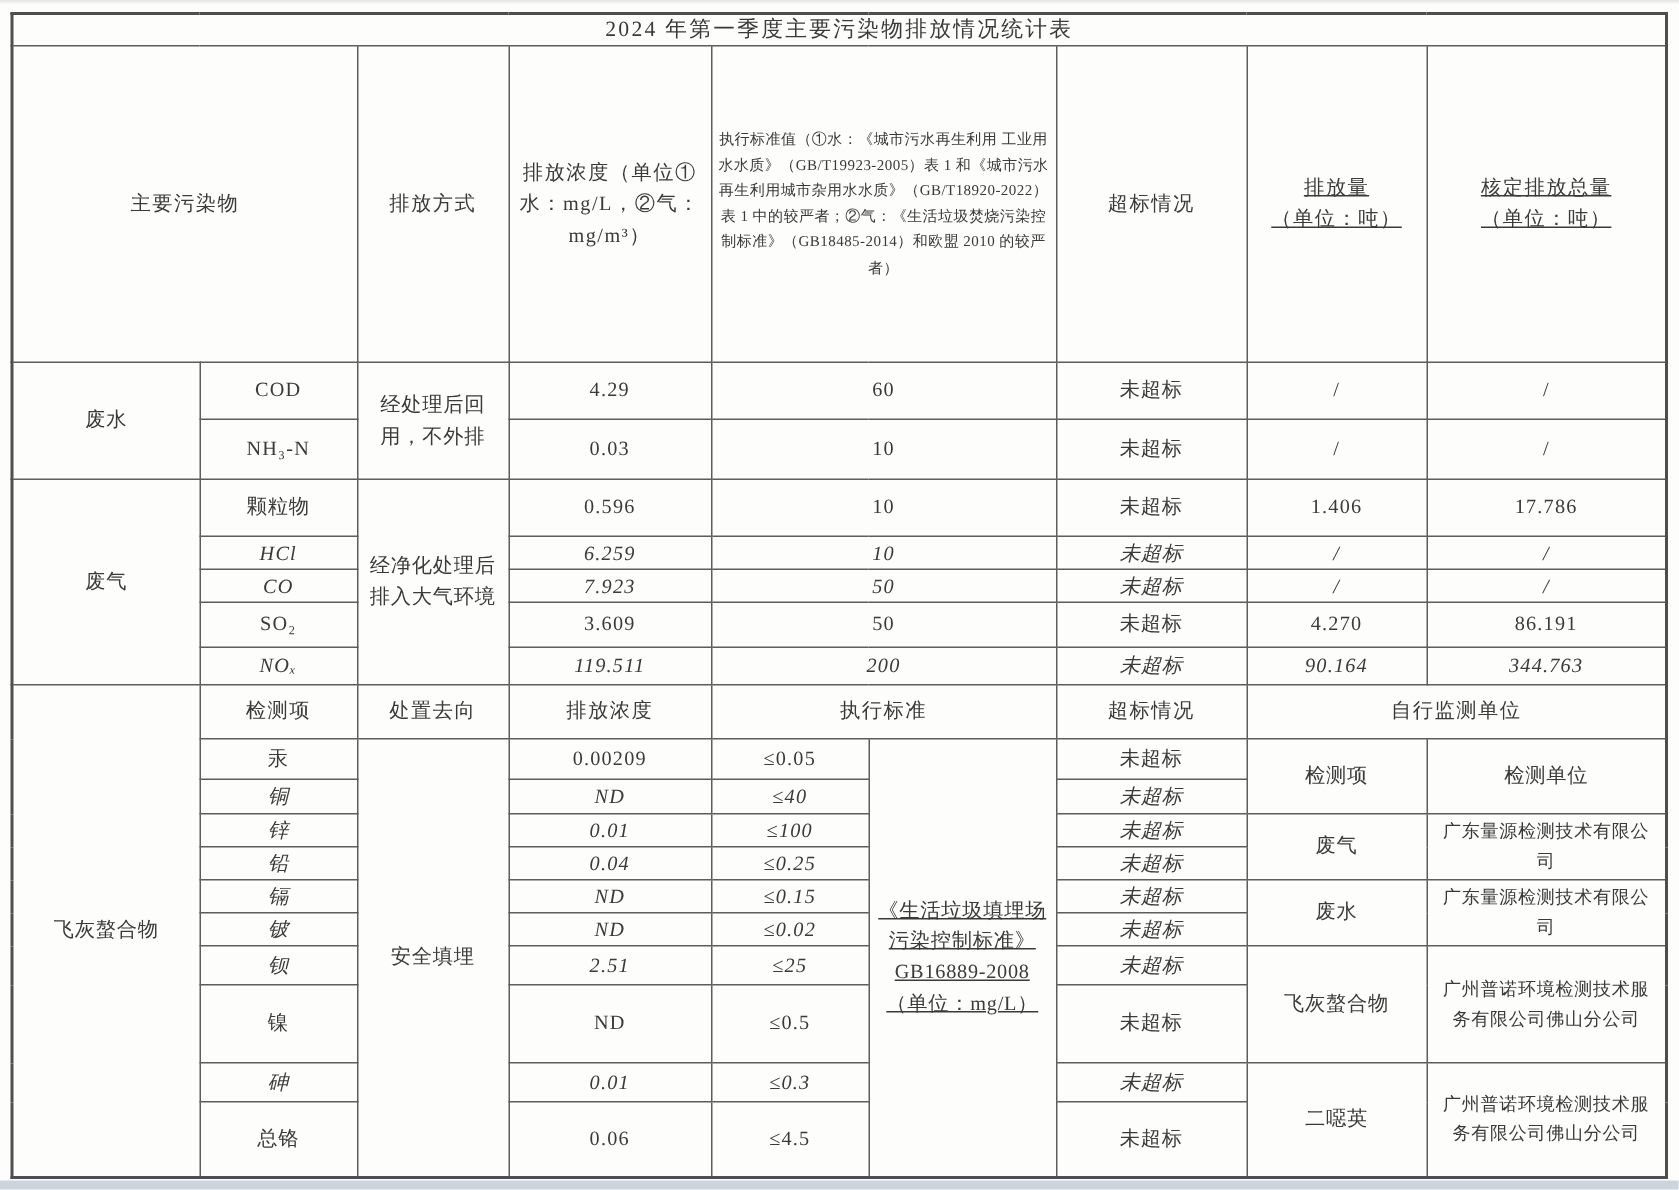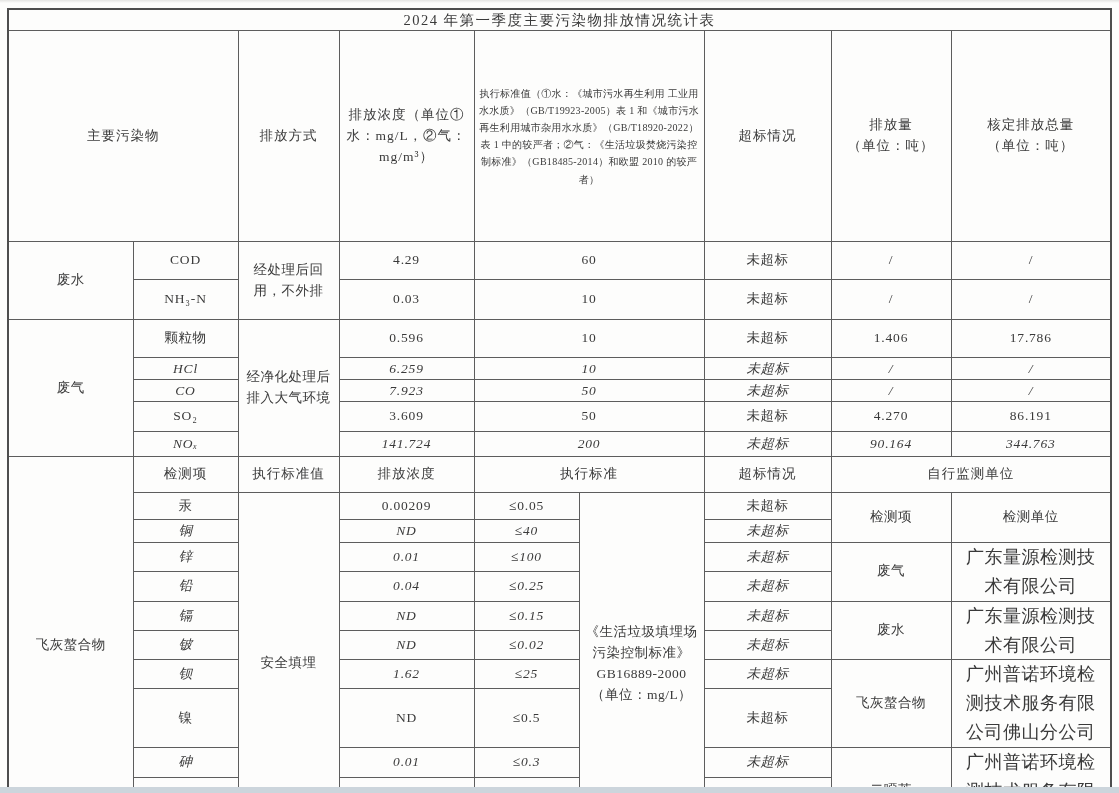--- a/index.html
+++ b/index.html
@@ -31,24 +31,24 @@
     color: #3a3a3a;
   }
   tr.title-row td {
     font-size: 14.5px;
     letter-spacing: 1.5px;
     padding: 1px 16px;
     line-height: 1.25;
   }
   td.hdr { letter-spacing: 1px; }
   td.std-long { font-size: 10px; line-height: 1.72; letter-spacing: 0.3px; padding: 0 4px; }
-  .preline { white-space: pre-line; }
+  .preline { white-space: pre-line; text-decoration: underline; }
   td.num { letter-spacing: 0.8px; }
   td.tight { line-height: 1.2; font-style: italic; }
-  td.company { font-size: 18px; line-height: 1.6; padding: 0 6px; margin-top: 36px; }
+  td.company { font-size: 12px; line-height: 1.6; padding: 0 6px; margin-top: 36px; }
   .scan-edge-bottom {
     position: absolute; left: 0; right: 0; bottom: 0; height: 6px;
     background: #ccd5dc;
   }
   .scan-shadow {
     position: absolute; top: 0; left: 0; right: 0; height: 3px;
     background: linear-gradient(#e4e4e2, rgba(255,255,255,0));
   }
 </style>
 </head>
@@ -140,44 +140,44 @@
       <td class="num">SO₂</td>
       <td class="num">3.609</td>
       <td colspan="2" class="num">50</td>
       <td>未超标</td>
       <td class="num">4.270</td>
       <td class="num">86.191</td>
     </tr>
 
     <tr style="height:25px">
       <td class="num tight">NOₓ</td>
-      <td class="num tight">141.724</td>
+      <td class="num tight">119.511</td>
       <td colspan="2" class="num tight">200</td>
       <td class="tight">未超标</td>
       <td class="num tight">90.164</td>
       <td class="num tight">344.763</td>
     </tr>
 
     <tr style="height:36px">
       <td rowspan="11">飞灰螯合物</td>
       <td class="hdr">检测项</td>
-      <td class="hdr">执行标准值</td>
+      <td class="hdr">处置去向</td>
       <td class="hdr">排放浓度</td>
       <td colspan="2" class="hdr">执行标准</td>
       <td class="hdr">超标情况</td>
       <td colspan="2" class="hdr">自行监测单位</td>
     </tr>
 
     <tr style="height:27px">
       <td>汞</td>
       <td rowspan="10">安全填埋</td>
       <td class="num">0.00209</td>
       <td class="num">≤0.05</td>
       <td rowspan="10" class="preline">《生活垃圾填埋场污染控制标准》
-GB16889-2000
+GB16889-2008
 （单位：mg/L）</td>
       <td>未超标</td>
       <td rowspan="2">检测项</td>
       <td rowspan="2">检测单位</td>
     </tr>
 
     <tr style="height:23px">
       <td class="tight">铜</td>
       <td class="num tight">ND</td>
       <td class="num tight">≤40</td>
@@ -211,21 +211,21 @@
 
     <tr style="height:22px">
       <td class="tight">铍</td>
       <td class="num tight">ND</td>
       <td class="num tight">≤0.02</td>
       <td class="tight">未超标</td>
     </tr>
 
     <tr style="height:26px">
       <td class="tight">钡</td>
-      <td class="num tight">1.62</td>
+      <td class="num tight">2.51</td>
       <td class="num tight">≤25</td>
       <td class="tight">未超标</td>
       <td rowspan="2">飞灰螯合物</td>
       <td rowspan="2" class="company">广州普诺环境检测技术服务有限公司佛山分公司</td>
     </tr>
 
     <tr style="height:52px">
       <td>镍</td>
       <td class="num">ND</td>
       <td class="num">≤0.5</td>

